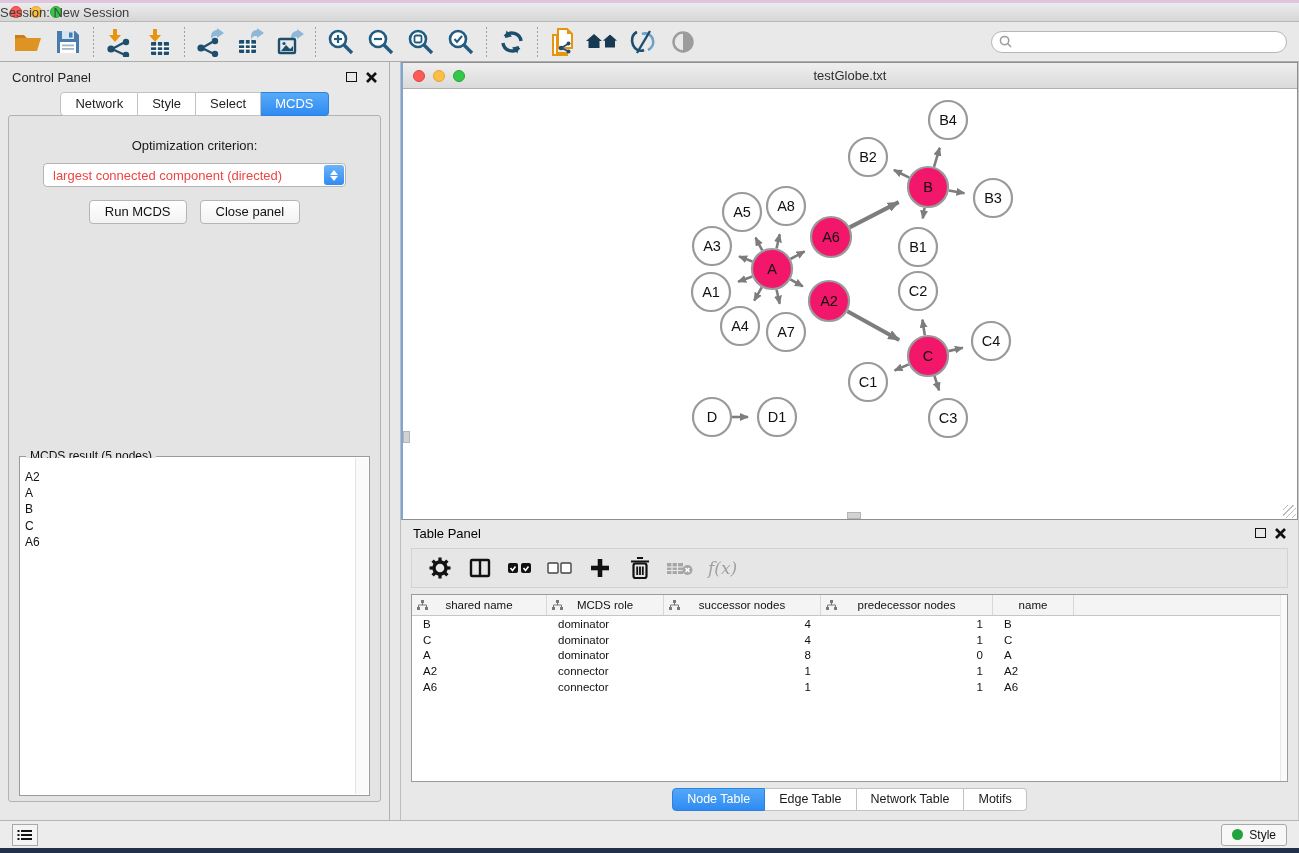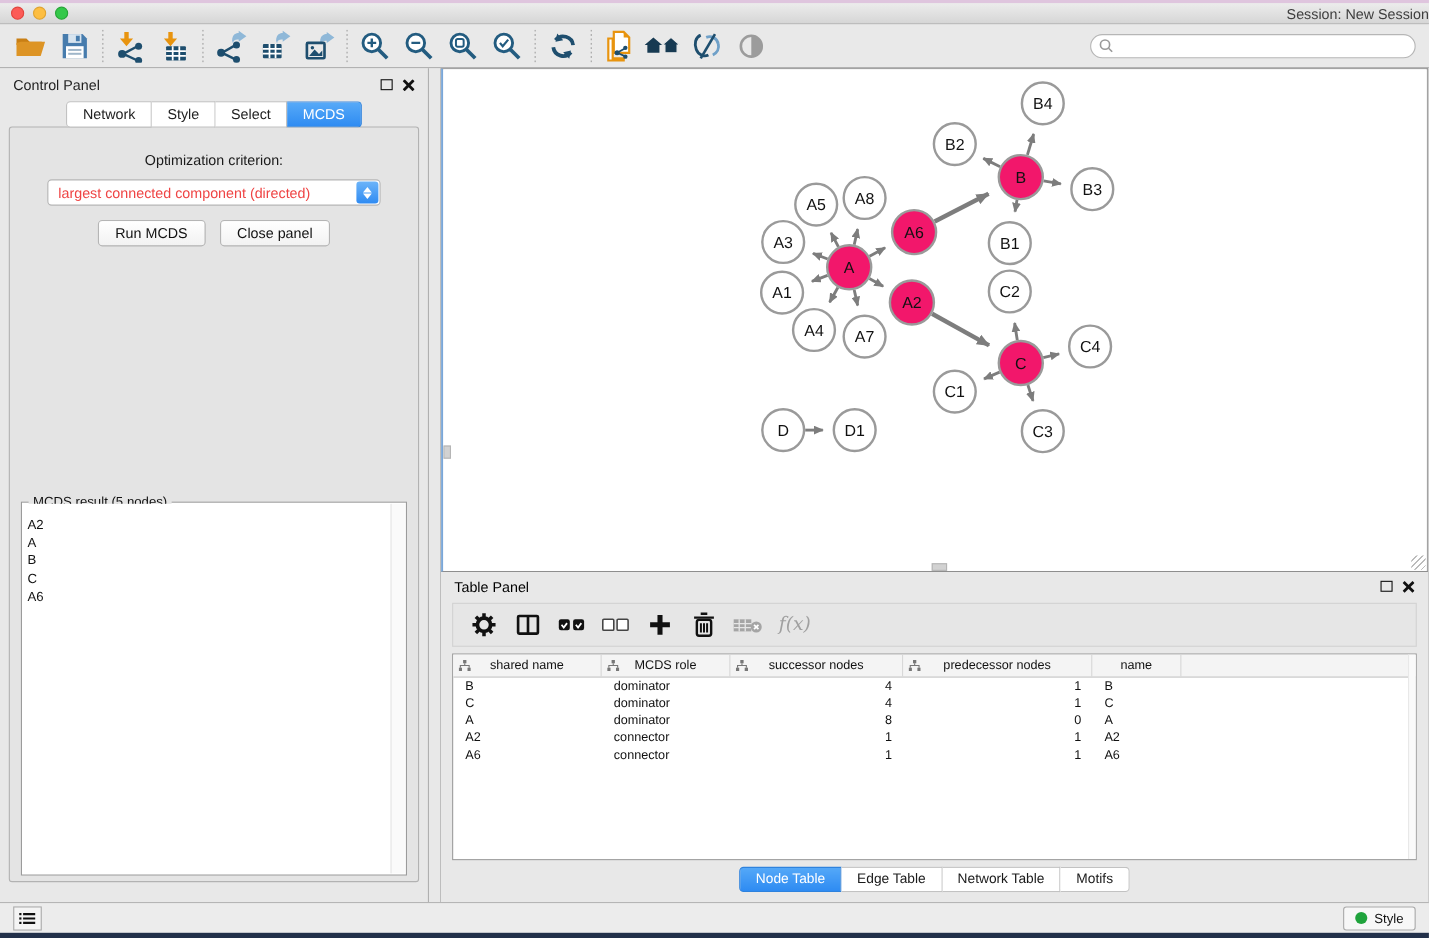--- a/index.html
+++ b/index.html
@@ -9,21 +9,21 @@
 
   
   .desktop-top { height:3px; background:#DFC5DE; }
   .titlebar { height:19px; background:linear-gradient(#ECECEC,#D6D6D6); border-bottom:1px solid #B8B8B8;
     display:flex; align-items:center; position:relative; }
   .tl-group { display:flex; gap:8px; margin-left:10px; }
   .tl { width:12px; height:12px; border-radius:50%; }
   .tl.red { background:#FC5B57; border:1px solid #E2443E; }
   .tl.yellow { background:#FDBE41; border:1px solid #E0A431; }
   .tl.green { background:#34C84A; border:1px solid #27A537; }
-  .titlebar-title { position:absolute; left:0; right:0; text-align:right; font-size:13px; color:#3E3E3E; }
+  .titlebar-title { position:absolute; left:0; right:0; text-align:left; font-size:13px; color:#3E3E3E; }
 
   
   .toolbar { height:40px; background:#E9E9E9; border-bottom:1px solid #ACACAC;
     display:flex; align-items:center; padding:0 8px; }
   .tbtn { width:40px; height:34px; display:flex; align-items:center; justify-content:center;
     background:transparent; border:none; cursor:default; flex:0 0 auto; }
   .tb-sep { width:1px; height:30px; margin:0 5px; flex:0 0 auto;
     background-image:linear-gradient(#9F9F9F 40%, transparent 40%); background-size:1px 4px; }
   .search-wrap { margin-left:auto; margin-right:4px; display:flex; align-items:center; }
   .search-field { width:296px; height:22px; border:1px solid #B6B6B6; border-radius:12px; background:#fff;
@@ -338,20 +338,28 @@
           <div class="result-scroll"></div>
         </div>
       </div>
     </div>
 
     <div class="panel-spacer"></div>
 
     <div class="right-col">
 
       <div class="net-window">
+        <div class="net-titlebar">
+          <div class="tl-group">
+            <span class="tl red"></span>
+            <span class="tl yellow"></span>
+            <span class="tl green"></span>
+          </div>
+          <div class="net-title">testGlobe.txt</div>
+        </div>
         <div class="net-canvas">
           <svg id="graph-svg" width="893" height="429">
               <defs>
                 <marker id="arrow" markerWidth="9" markerHeight="8" refX="8" refY="4" orient="auto" markerUnits="userSpaceOnUse">
                   <path d="M0,0 L9,4 L0,8 Z" fill="#7D7D7D"></path>
                 </marker>
                 <marker id="arrowBig" markerWidth="12" markerHeight="10" refX="11" refY="5" orient="auto" markerUnits="userSpaceOnUse">
                   <path d="M0,0 L12,5 L0,10 Z" fill="#7D7D7D"></path>
                 </marker>
               </defs>

